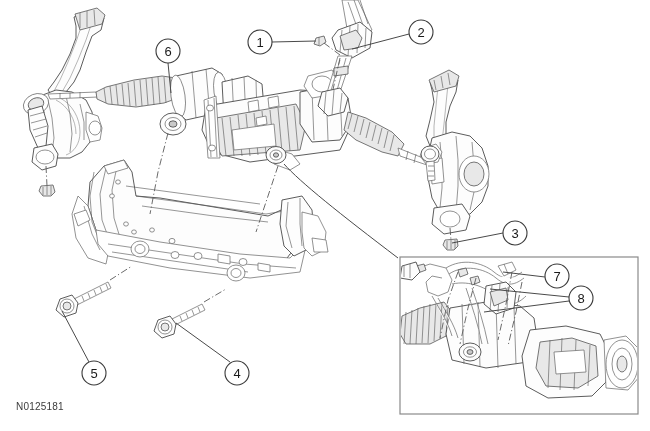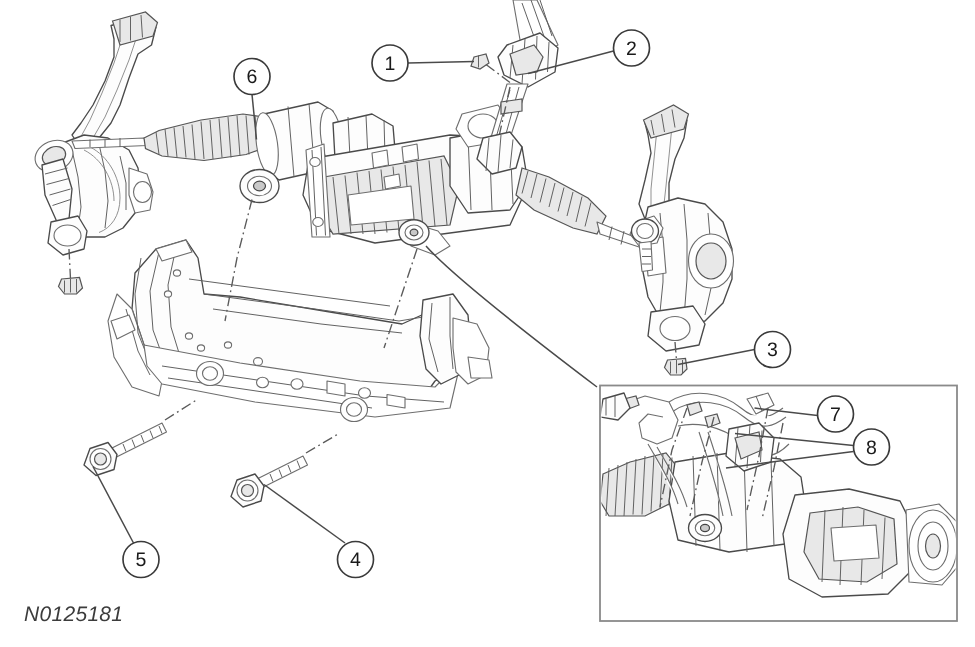--- a/index.html
+++ b/index.html
@@ -82,25 +82,24 @@
   .inset-frame {
     fill: #ffffff;
     stroke: #8a8a8a;
     stroke-width: 1.2;
   }
   .part-number {
     position: absolute;
     left: 16px;
     top: 401px;
     font-family: "Liberation Sans", sans-serif;
-    font-size: 14px;
+    font-size: 10px;
     color: #3c3c3c;
     letter-spacing: 0.2px;
     white-space: nowrap;
-    font-style: italic;
   }
 </style>
 </head>
 <body>
 
 <div id="diagram-root">
 
   <svg id="diagram-svg" viewBox="0 0 650 431">
 
     <g>

